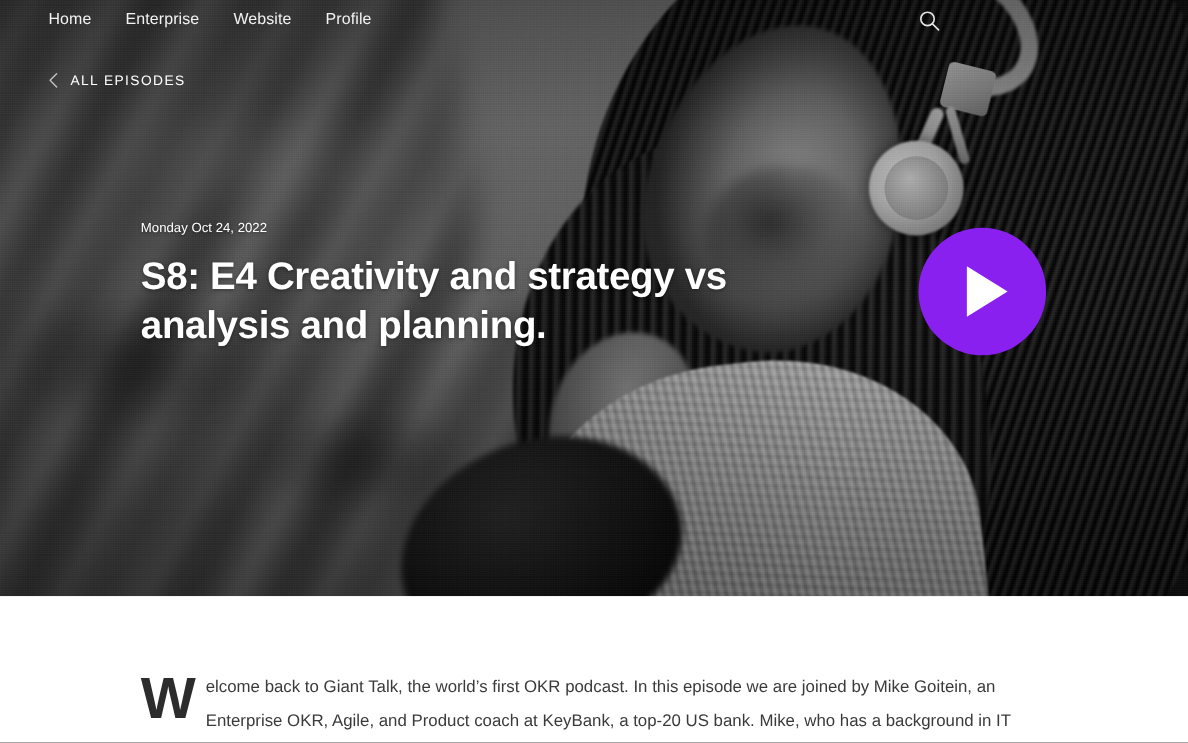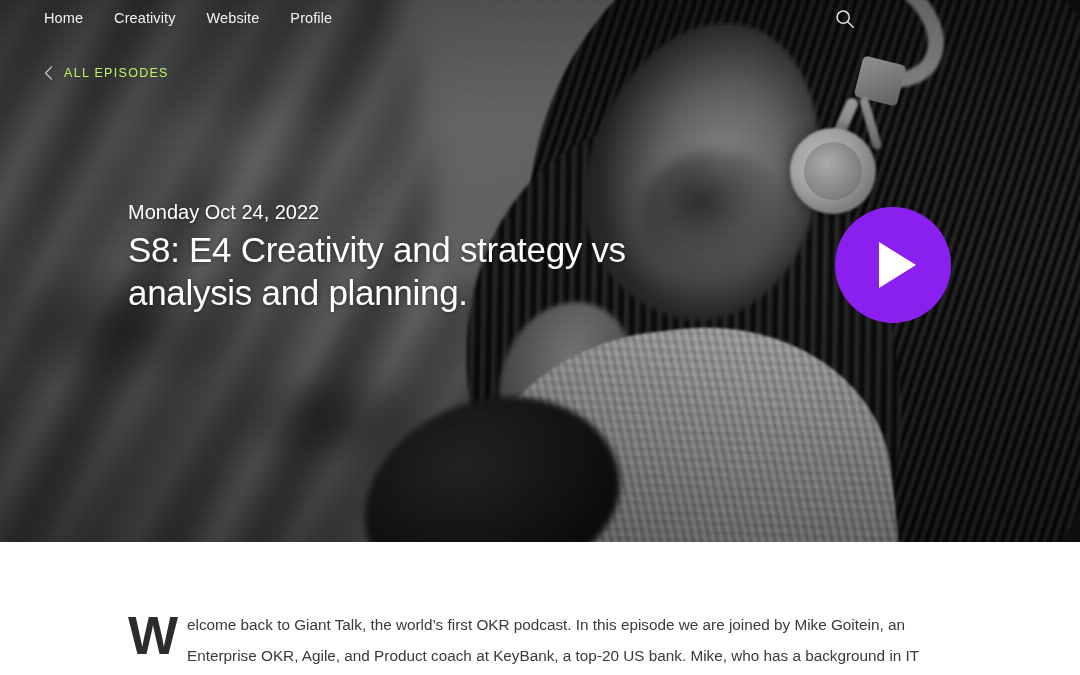--- a/index.html
+++ b/index.html
@@ -318,48 +318,48 @@
   }
 
   .back-chevron {
     width: 9px;
     height: 14px;
     flex: none;
     opacity: 0.85;
   }
 
   .back-label {
-    color: #bef264;
+    color: #ffffff;
     font-size: 12.5px;
     letter-spacing: 1.3px;
     line-height: 1;
     white-space: nowrap;
   }
 
   
   .hero-text {
     position: absolute;
     left: 128px;
     top: 200px;
     width: 560px;
     z-index: 6;
   }
 
   .hero-date {
     color: #ffffff;
-    font-size: 20px;
+    font-size: 12px;
     line-height: 1.2;
-    margin-bottom: 4px;
+    margin-bottom: 16px;
     text-shadow: 0 1px 3px rgba(0,0,0,0.45);
   }
 
   .hero-title {
     color: #ffffff;
     font-size: 35px;
-    font-weight: normal;
+    font-weight: bold;
     line-height: 1.24;
     letter-spacing: -0.3px;
     text-shadow: 0 1px 4px rgba(0,0,0,0.40);
   }
 
   
   .play-button {
     position: absolute;
     left: 835px;
     top: 207px;
@@ -444,21 +444,21 @@
       <div class="photo-sweater"></div>
       <div class="photo-knee"></div>
     </div>
 
     <div class="hero-scrim"></div>
     <div class="hero-grain"></div>
 
     <div class="navbar">
       <div class="nav-links">
         <a class="nav-link" href="#">Home</a>
-        <a class="nav-link" href="#">Creativity</a>
+        <a class="nav-link" href="#">Enterprise</a>
         <a class="nav-link" href="#">Website</a>
         <a class="nav-link" href="#">Profile</a>
       </div>
       <div class="nav-search">
         <svg width="22" height="22" viewBox="0 0 22 22" fill="none" aria-hidden="true">
           <circle cx="9.2" cy="9.2" r="6.1" stroke="#f0f0f0" stroke-width="1.5"></circle>
           <line x1="13.7" y1="13.7" x2="19.2" y2="19.2" stroke="#f0f0f0" stroke-width="1.5" stroke-linecap="round"></line>
         </svg>
       </div>
     </div>

